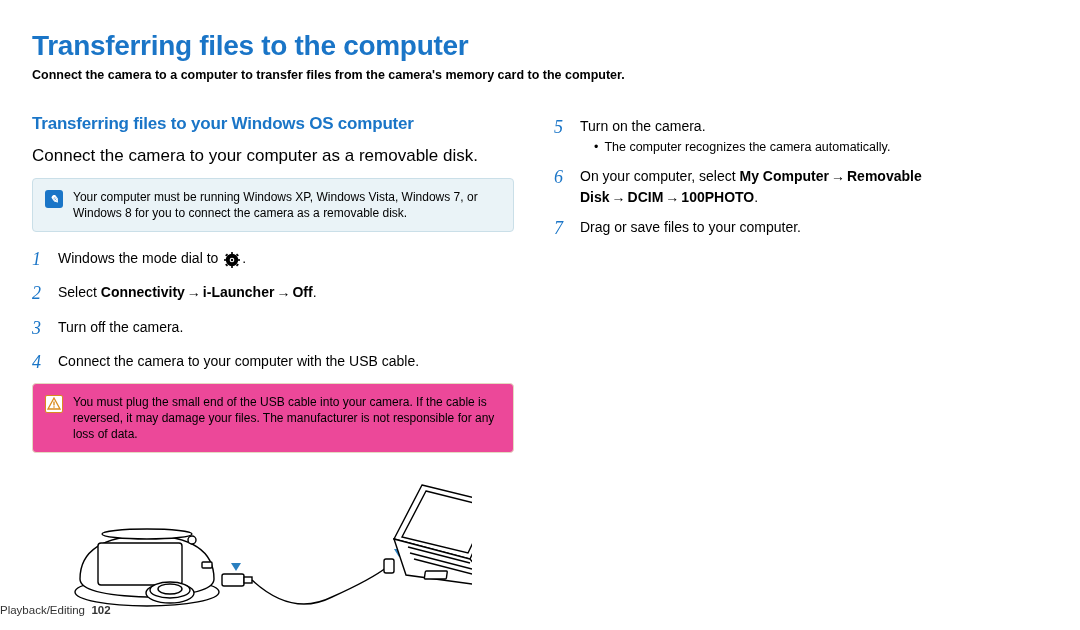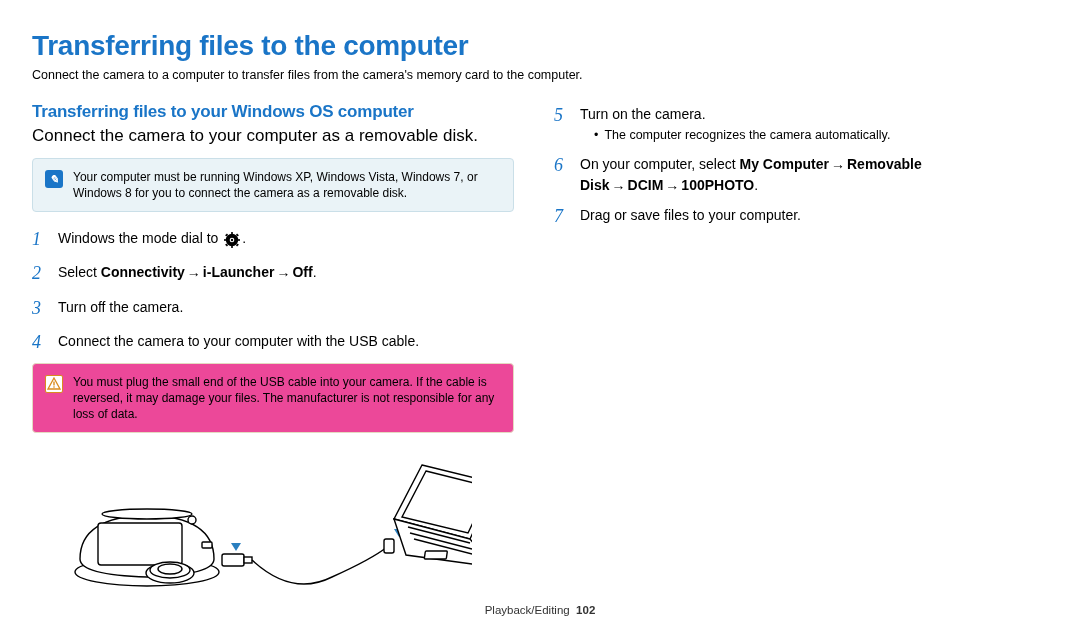--- a/index.html
+++ b/index.html
@@ -1,40 +1,40 @@
 <!DOCTYPE html>
 <html><head>
 <meta charset="utf-8">
 <style>
   * { box-sizing: border-box; margin: 0; padding: 0; }
   html, body { width: 1080px; height: 630px; background: #fff; font-family: Arial, Helvetica, sans-serif; color: #000; }
   .page { padding: 30px 44px 0 32px; position: relative; height: 100%; }
   .title { color: #1a75c7; font-size: 28px; font-weight: bold; letter-spacing: -0.3px; margin-bottom: 6px; }
-  .intro { font-size: 12.5px; margin-bottom: 20px; }
+  .intro { font-size: 12.5px; margin-bottom: 32px; font-weight: bold; }
   .columns { display: flex; gap: 40px; }
   .col { flex: 1 1 0; }
-  .section-title { color: #1a75c7; font-size: 17px; font-weight: bold; margin-bottom: 4px; letter-spacing: -0.2px; }
+  .section-title { color: #1a75c7; font-size: 17px; font-weight: bold; margin-bottom: 12px; letter-spacing: -0.2px; }
   .subtext { font-size: 17px; margin-bottom: 12px; }
   .callout { border: 1px solid; border-radius: 4px; padding: 10px 12px 10px 12px; display: flex; align-items: flex-start; gap: 10px; font-size: 12px; line-height: 1.35; margin-bottom: 14px; }
   .callout-info { background: #eaf3f7; border-color: #cadfe8; }
   .callout-warn { background: #ec4899; border-color: #e4dac1; }
   .callout .icon-box { width: 18px; height: 18px; flex: 0 0 18px; border-radius: 3px; display: flex; align-items: center; justify-content: center; font-weight: bold; font-size: 12px; color: #fff; margin-top: 1px; }
   .callout-info .icon-box { background: #1a75c7; }
   .callout-warn .icon-box { background: #fff; color: #d98b1f; border: 1.5px solid #d98b1f; border-radius: 2px; font-size: 13px; line-height: 1; }
   .steps { list-style: none; }
   .step { display: flex; align-items: flex-start; gap: 10px; margin-bottom: 8px; line-height: 1.45; }
   .step-num { color: #1a75c7; font-size: 18px; font-style: italic; font-weight: normal; font-family: Georgia, 'Times New Roman', serif; width: 16px; flex: 0 0 16px; }
   .step-text { font-size: 14px; padding-top: 2px; }
   .bold { font-weight: bold; }
   .arrow { padding: 0 2px; }
   .gear-icon { display: inline-flex; vertical-align: middle; margin: 0 2px; }
   .sub-bullet { font-size: 12.5px; padding-left: 14px; margin-top: 2px; display: flex; gap: 6px; }
   .sub-bullet::before { content: "•"; }
   .illustration { margin: 4px 0 0 20px; }
-  .footer { position: absolute; bottom: 14px; left: 0; right: 0; text-align: center; font-size: 11.5px; color: #333; }
+  .footer { position: absolute; bottom: 14px; left: 0; right: 0; font-size: 11.5px; color: #333; }
   .footer .pnum { font-weight: bold; }
 </style>
 </head>
 <body>
 
 <div class="page">
   <h1 class="title">Transferring files to the computer</h1>
   <p class="intro">Connect the camera to a computer to transfer files from the camera's memory card to the computer.</p>
 
   <div class="columns">

